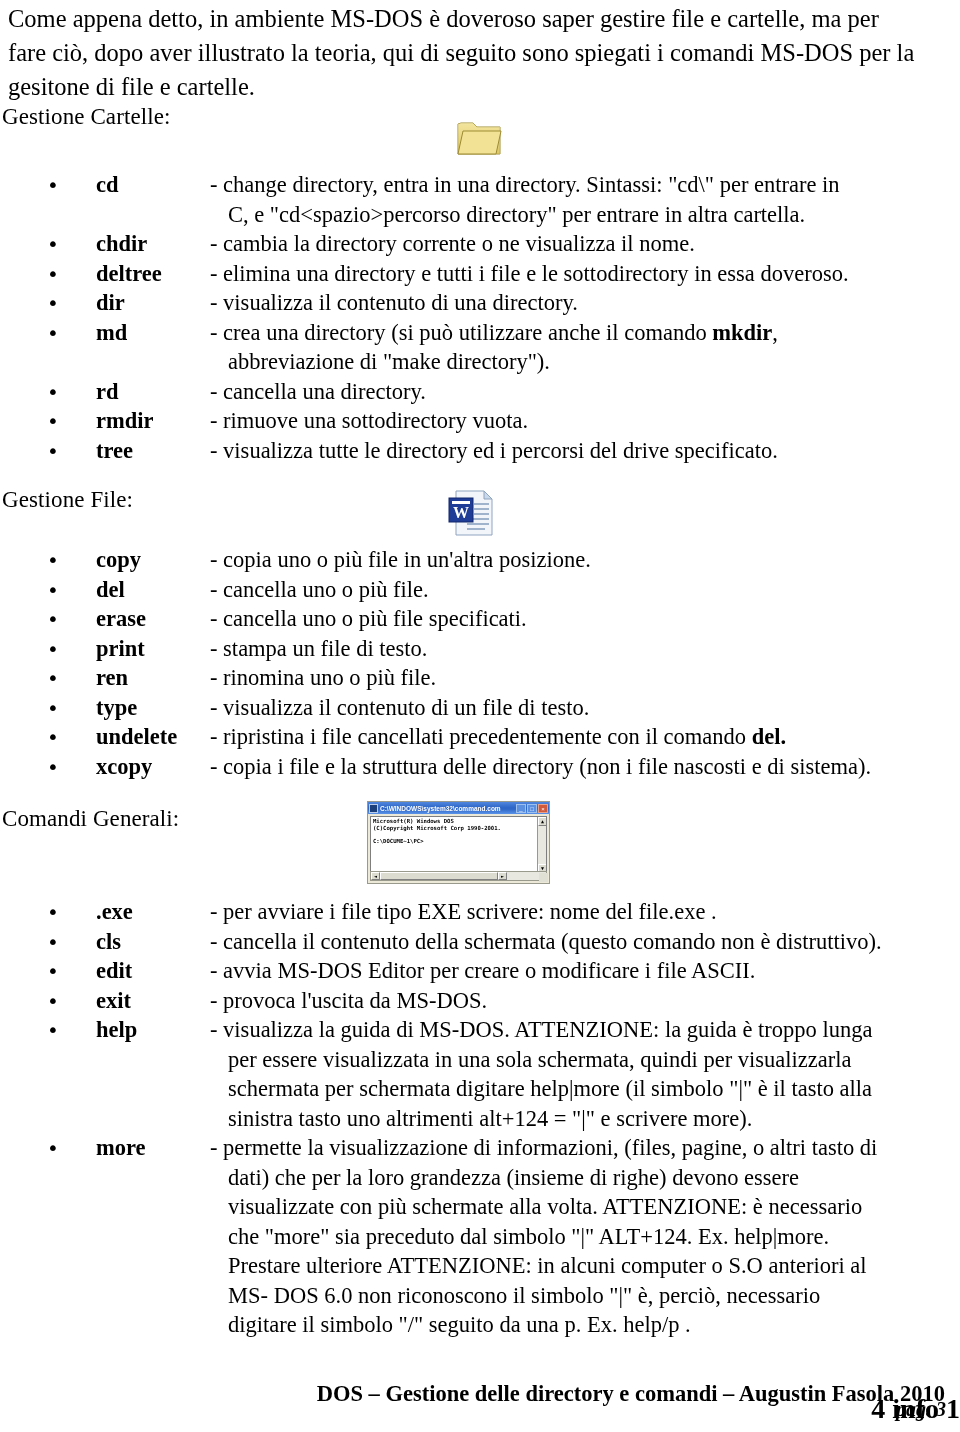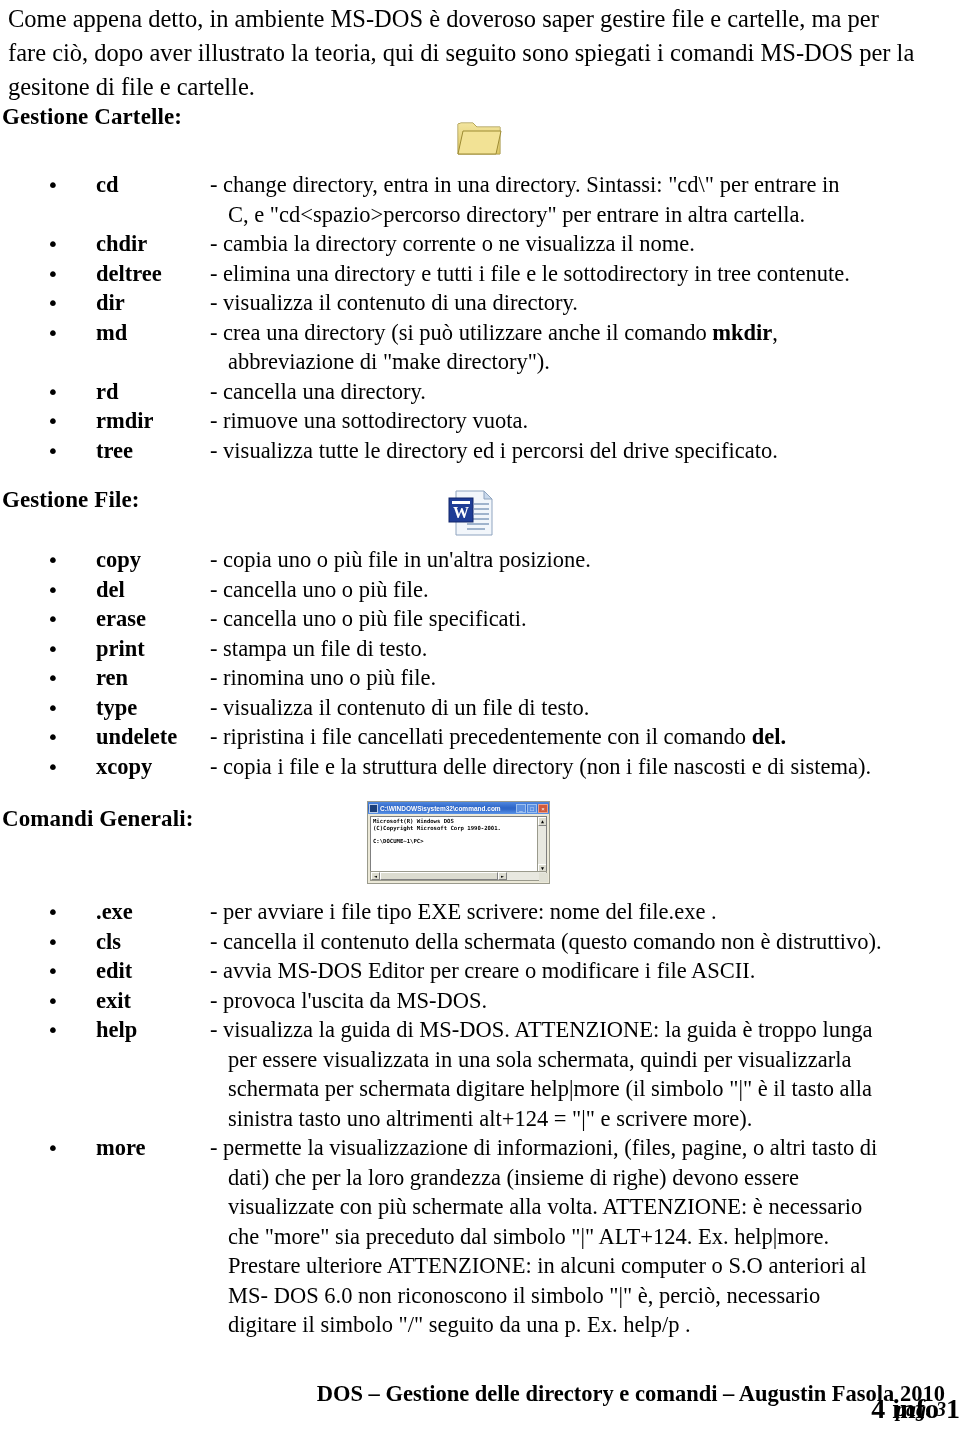--- a/index.html
+++ b/index.html
@@ -43,21 +43,21 @@
   .intro .ln.just::after {
     content: "";
     display: inline-block;
     width: 100%;
   }
 
   
   .section-head {
     position: absolute;
     left: 2px;
-    font-weight: bold;
+    font-weight: normal;
     font-size: 23px;
     letter-spacing: 0.1px;
     white-space: nowrap;
   }
   #head-cartelle { top: 104px; }
   #head-file     { top: 487px; }
   #head-generali { top: 806px; text-align: center; }
 
   
   .cmd-list {
@@ -337,21 +337,21 @@
       <span class="cmd-name">chdir</span>
       <div class="cmd-desc">
         <span class="l">- cambia la directory corrente o ne visualizza il nome.</span>
       </div>
     </div>
 
     <div class="cmd-row">
       <span class="bullet">•</span>
       <span class="cmd-name">deltree</span>
       <div class="cmd-desc">
-        <span class="l">- elimina una directory e tutti i file e le sottodirectory in tree contenute.</span>
+        <span class="l">- elimina una directory e tutti i file e le sottodirectory in essa doveroso.</span>
       </div>
     </div>
 
     <div class="cmd-row">
       <span class="bullet">•</span>
       <span class="cmd-name">dir</span>
       <div class="cmd-desc">
         <span class="l">- visualizza il contenuto di una directory.</span>
       </div>
     </div>

